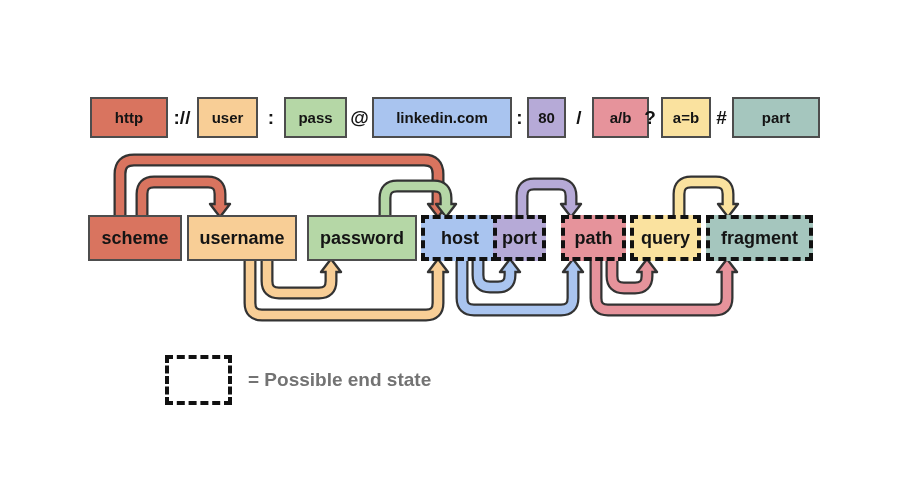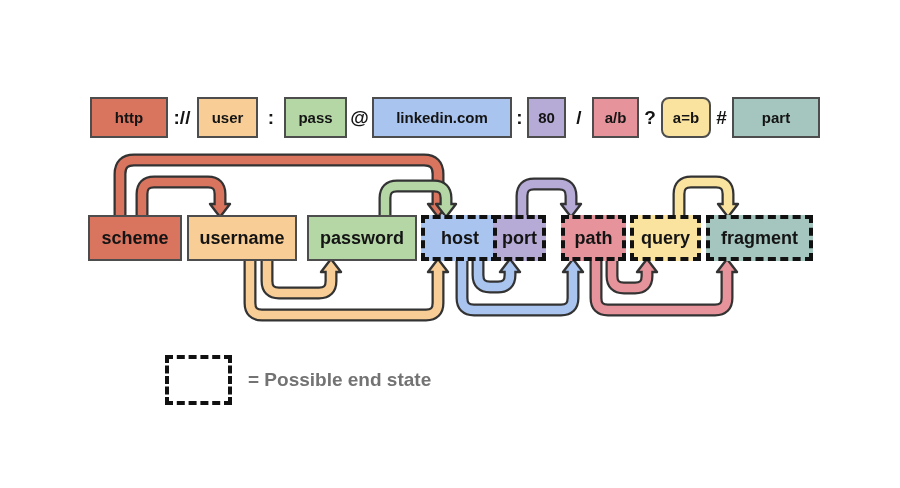--- a/index.html
+++ b/index.html
@@ -109,23 +109,23 @@
     <div class="box url-box" style="left: 90px; width: 78px; background-color: rgb(217, 116, 95);">http</div>
     <div class="url-sep" style="left:166px;width:32px;">://</div>
     <div class="box url-box" style="left: 197px; width: 61px; background-color: rgb(248, 206, 150);">user</div>
     <div class="url-sep" style="left:258px;width:26px;">:</div>
     <div class="box url-box" style="left: 284px; width: 63px; background-color: rgb(181, 215, 166);">pass</div>
     <div class="url-sep" style="left:347px;width:25px;">@</div>
     <div class="box url-box" style="left: 372px; width: 140px; background-color: rgb(169, 196, 239);">linkedin.com</div>
     <div class="url-sep" style="left:512px;width:15px;">:</div>
     <div class="box url-box" style="left: 527px; width: 39px; background-color: rgb(182, 170, 215);">80</div>
     <div class="url-sep" style="left:566px;width:26px;">/</div>
-    <div class="box url-box" style="left: 592px; width: 47px; background-color: rgb(230, 147, 155);">a/b</div>
+    <div class="box url-box" style="left: 592px; width: 57px; background-color: rgb(230, 147, 155);">a/b</div>
     <div class="url-sep" style="left:639px;width:22px;">?</div>
-    <div class="box url-box" style="left: 661px; width: 50px; background-color: rgb(250, 226, 159); border-radius: 8px;">a=b</div>
+    <div class="box url-box" style="left: 661px; width: 50px; background-color: rgb(250, 226, 159);">a=b</div>
     <div class="url-sep" style="left:711px;width:21px;">#</div>
     <div class="box url-box" style="left: 732px; width: 88px; background-color: rgb(165, 198, 190);">part</div>
   </div>
 
   <div>
     <div class="box state-box" style="left: 88px; width: 94px; background-color: rgb(217, 116, 95);">scheme</div>
     <div class="box state-box" style="left: 187px; width: 110px; background-color: rgb(248, 206, 150);">username</div>
     <div class="box state-box" style="left: 307px; width: 110px; background-color: rgb(181, 215, 166); text-align: right;">password</div>
     <div class="box state-box end" style="left: 421px; width: 78px; background-color: rgb(169, 196, 239);">host</div>
     <div class="box state-box end" style="left: 493px; width: 53px; background-color: rgb(182, 170, 215); text-align: center;">port</div>

